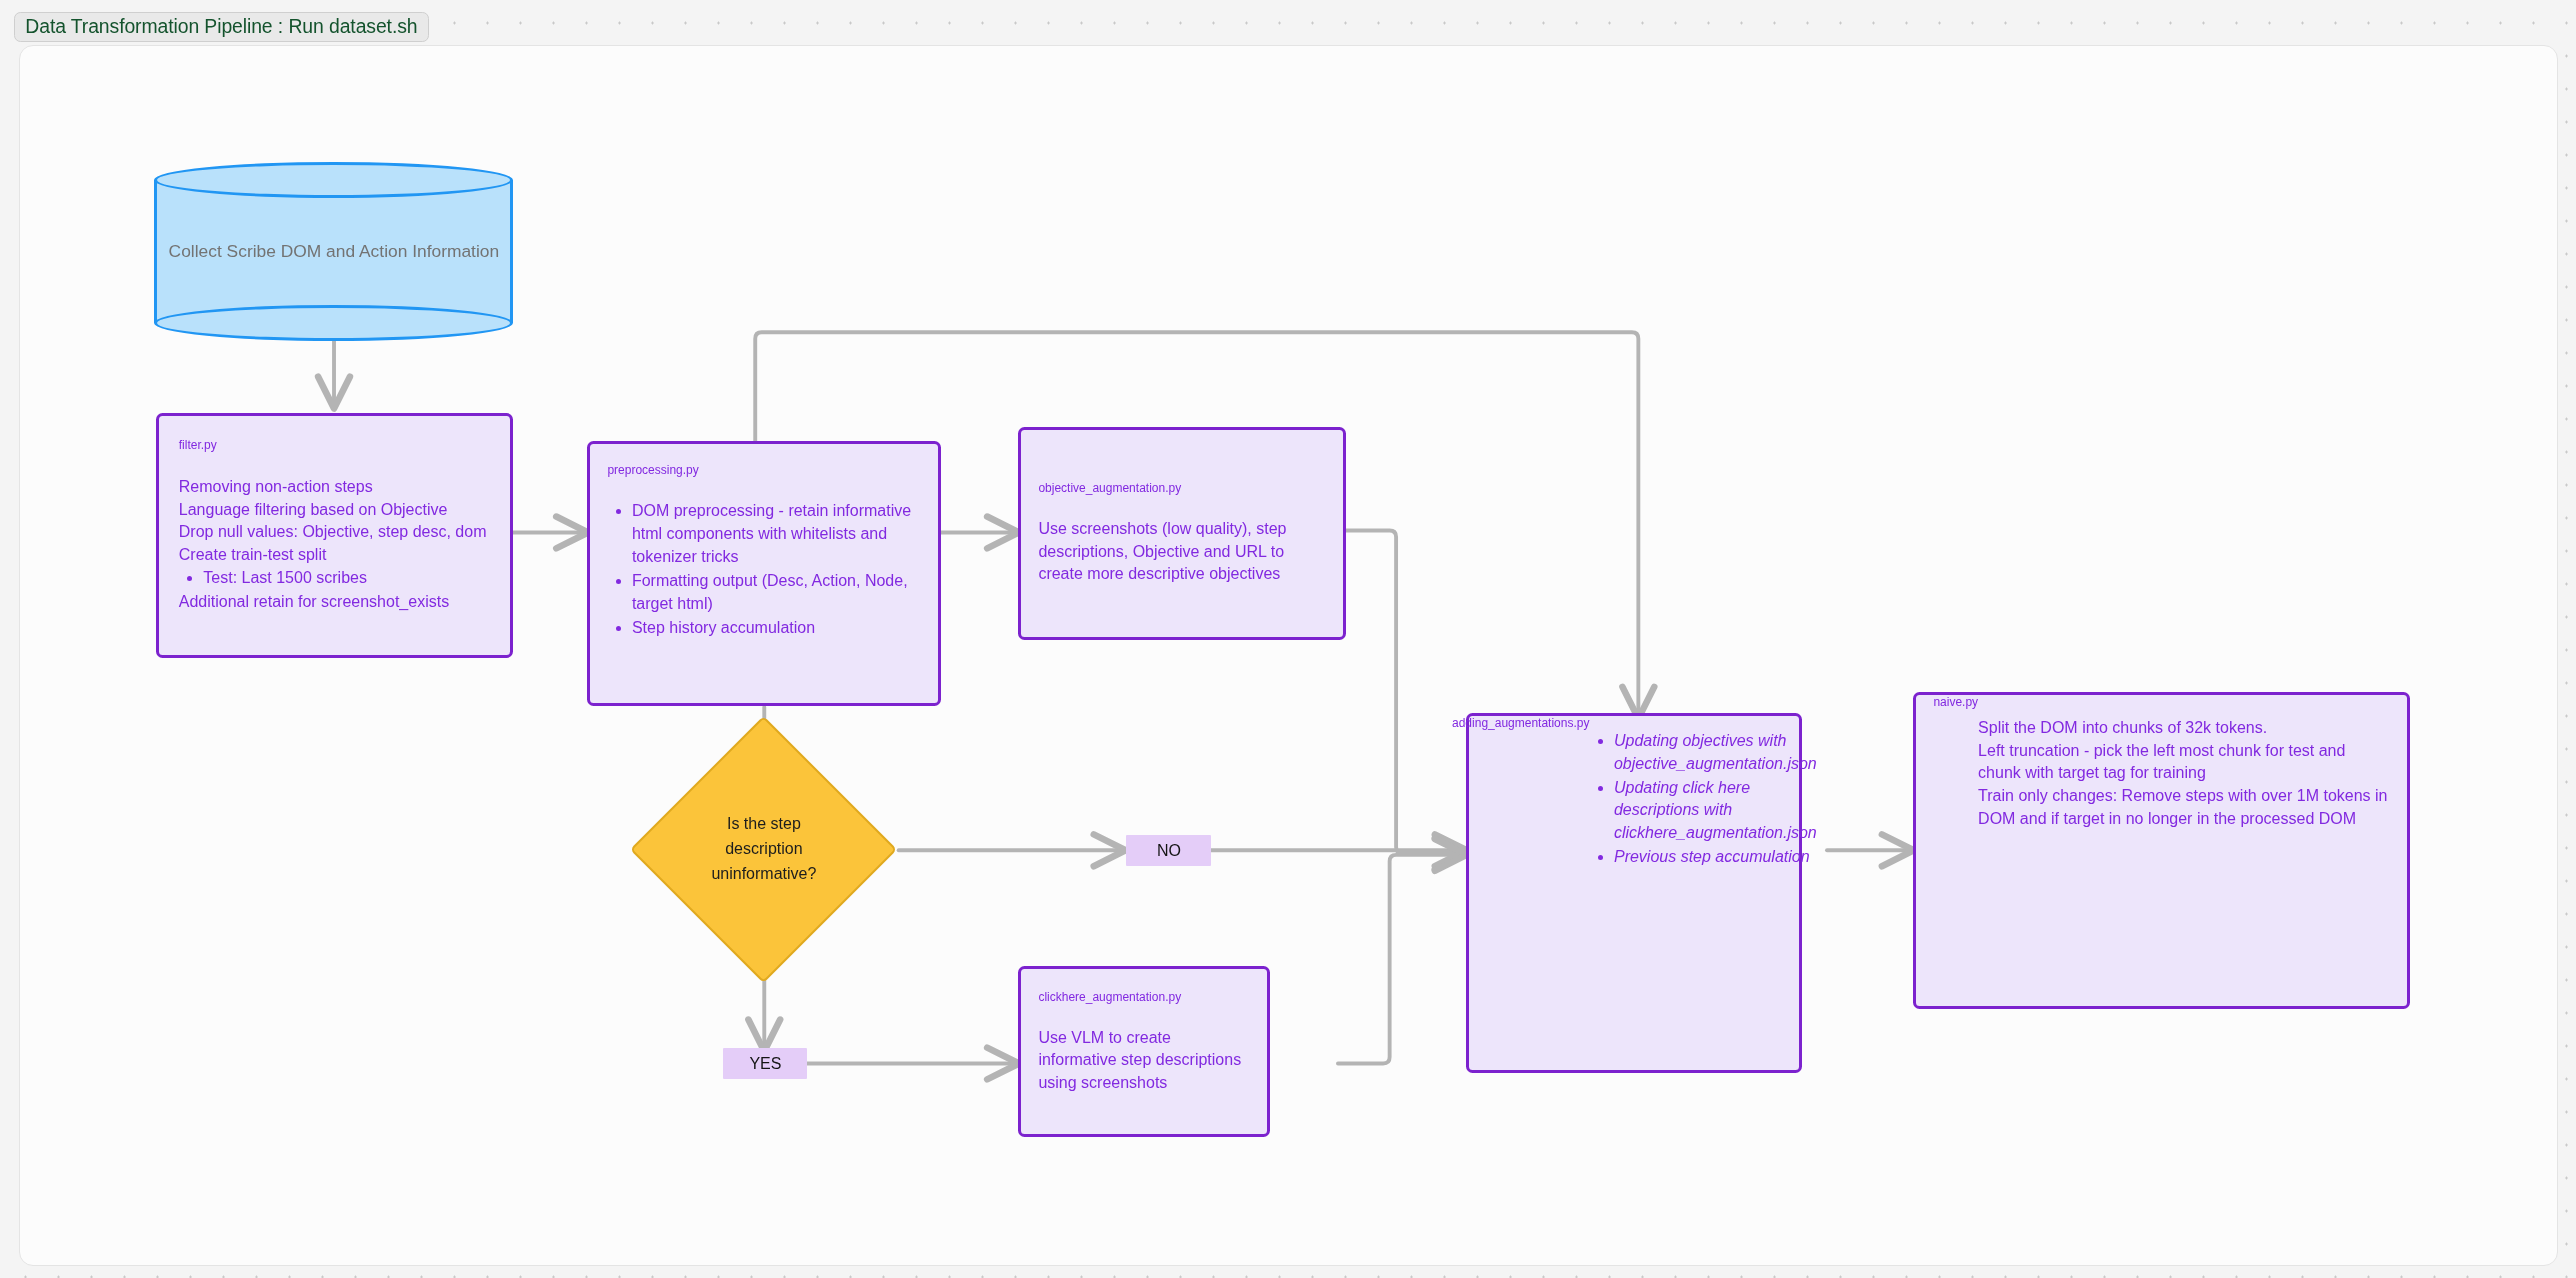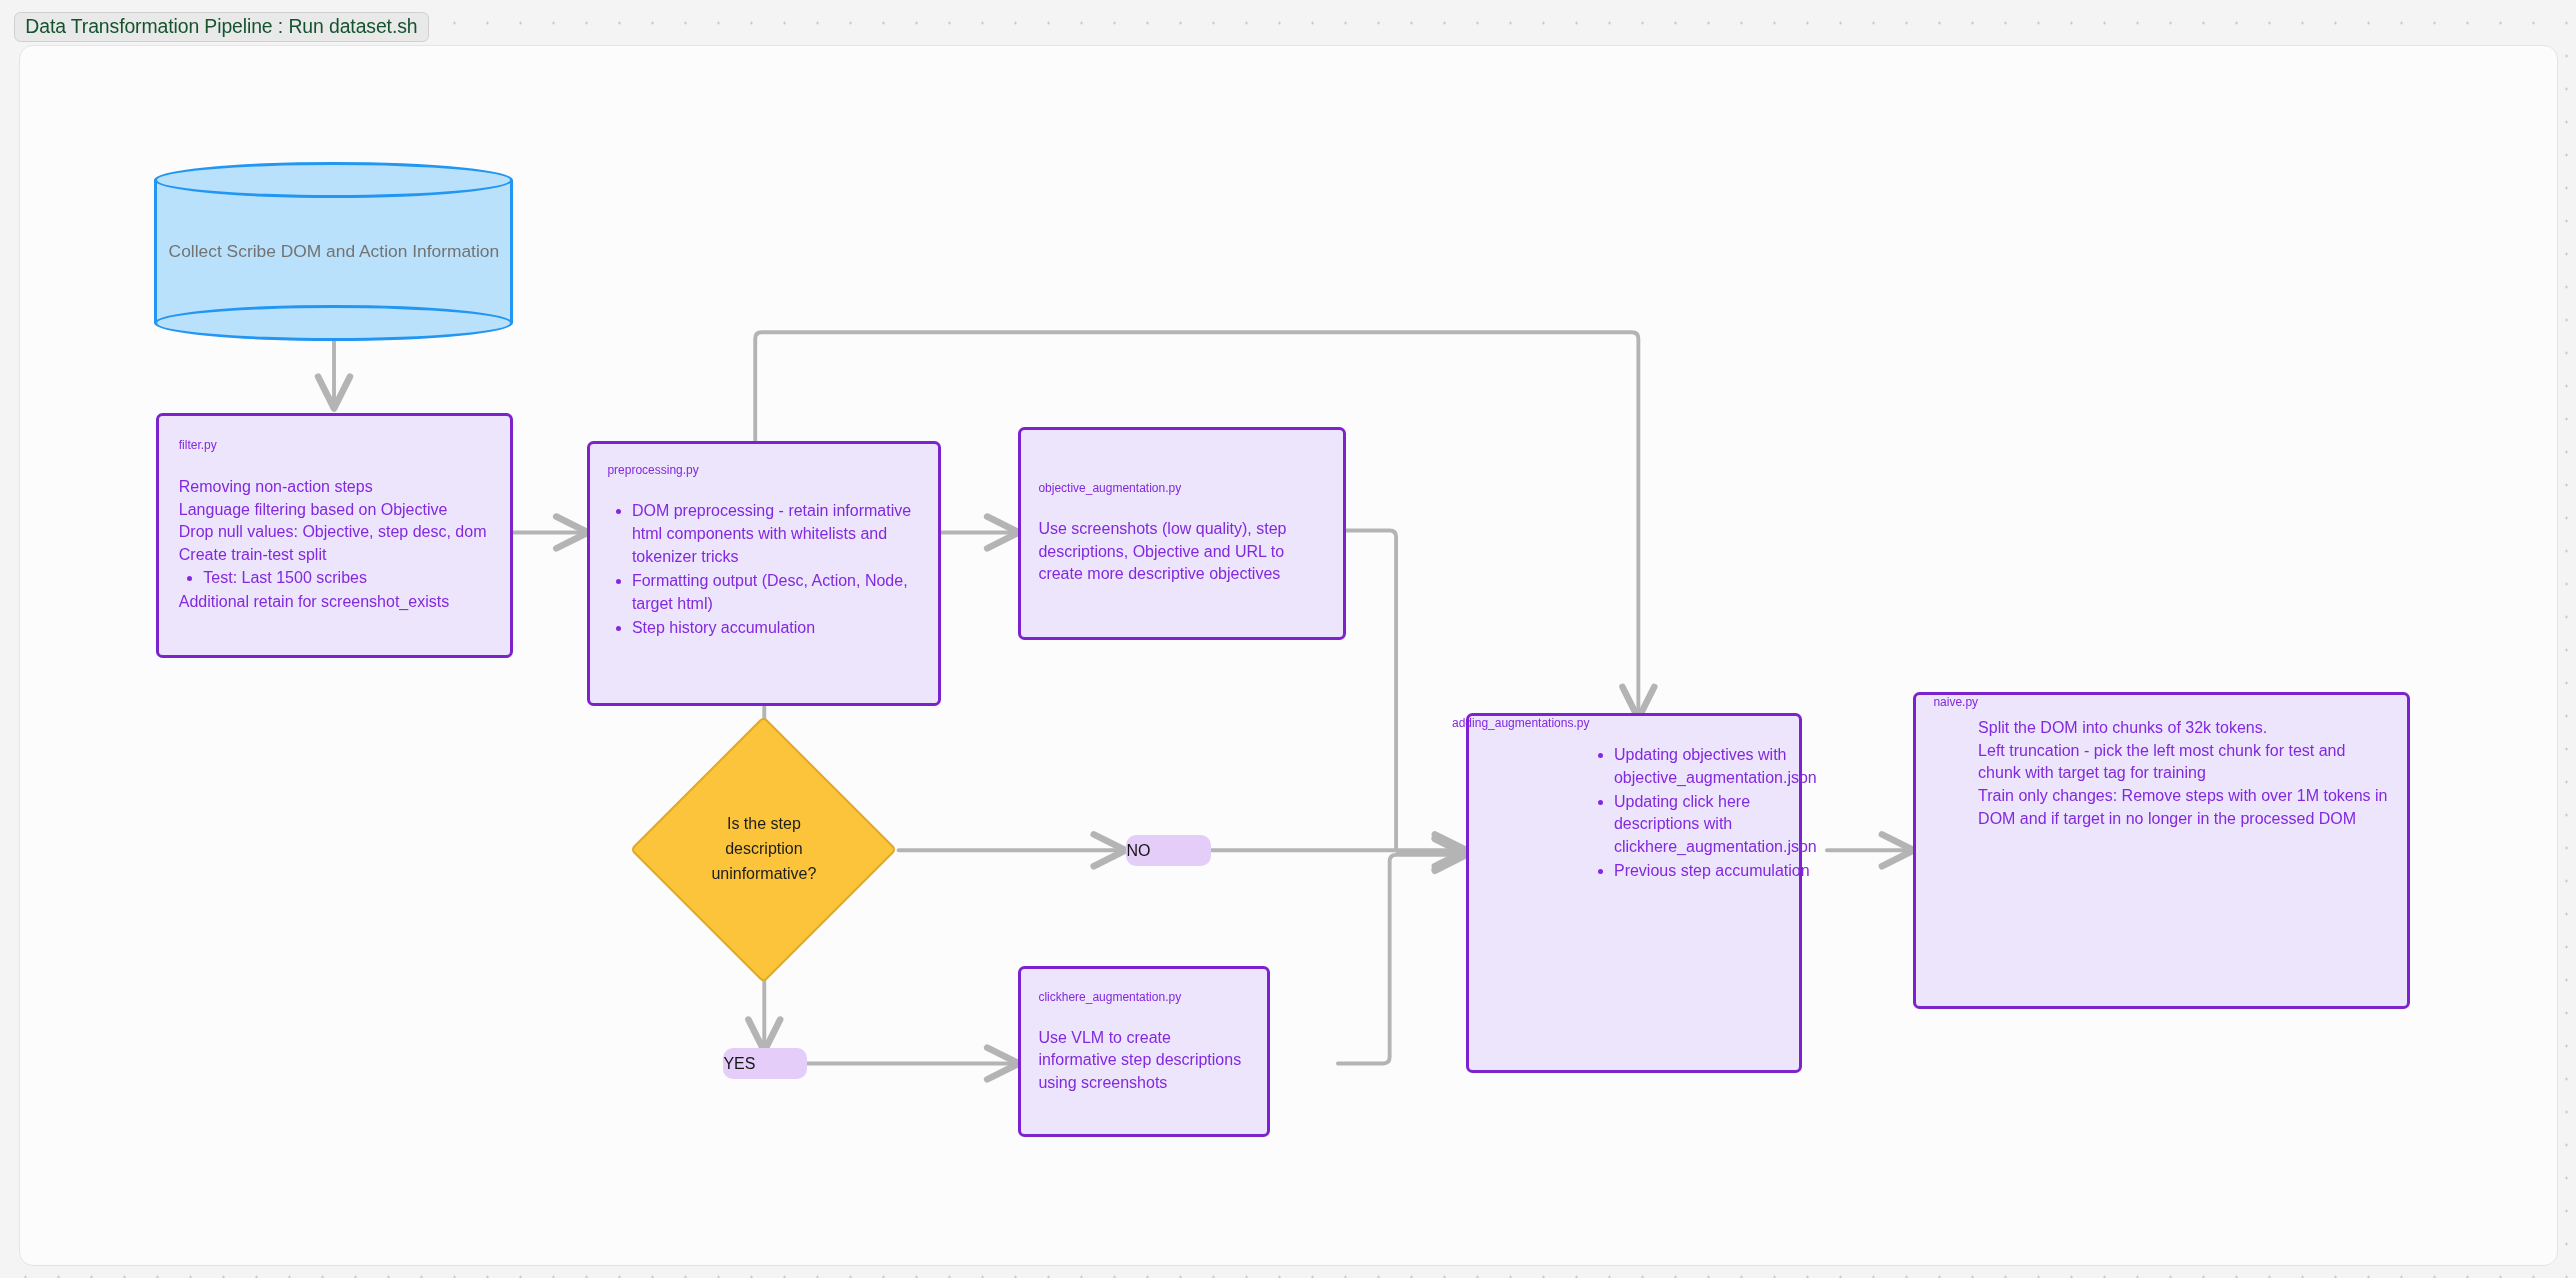--- a/index.html
+++ b/index.html
@@ -123,22 +123,22 @@
     line-height: 1.55; text-align: center;
     z-index: 2;
   }
 
   
   .edge-chip {
     position: absolute;
     background: #e4cdf8;
     color: #141414;
     font-size: 16px;
-    display: flex; align-items: center; justify-content: flex-start;
-    border-radius: 10px;
+    display: flex; align-items: center; justify-content: center;
+    border-radius: 1px;
     z-index: 4;
   }
 </style>
 </head>
 <body>
 
 <div id="root">
 
   <div id="title-tab">
     <span>Data Transformation Pipeline : Run dataset.sh</span>
@@ -235,21 +235,21 @@
     </div>
 
     <div class="node purple-box" style="left:998px; top:920px; width:252px; height:171px; padding:20.7px 17px 0 17px;">
       <div class="title">clickhere_augmentation.py</div>
       <div class="body" style="margin-top:22px;">Use VLM  to create informative step descriptions using screenshots</div>
     </div>
 
     <div class="node purple-box" style="left:1446px; top:667px; width:336px; height:360px; padding:0 17px;
                 display:flex; flex-direction:row; justify-content:center;">
       <div class="title">adding_augmentations.py</div>
-      <ul class="body" style="margin-top:28px;">
+      <ul class="body" style="margin-top:14px;font-style:italic;">
         <li>Updating objectives with objective_augmentation.json</li>
         <li>Updating click here descriptions with clickhere_augmentation.json</li>
         <li>Previous step accumulation</li>
       </ul>
     </div>
 
     <div class="node purple-box" style="left:1893px; top:646px; width:497px; height:317px; padding:0 17px;
                 display:flex; justify-content:center;">
       <div class="title">naive.py</div>
       <div class="body plain-lines" style="margin-top:22px;">

